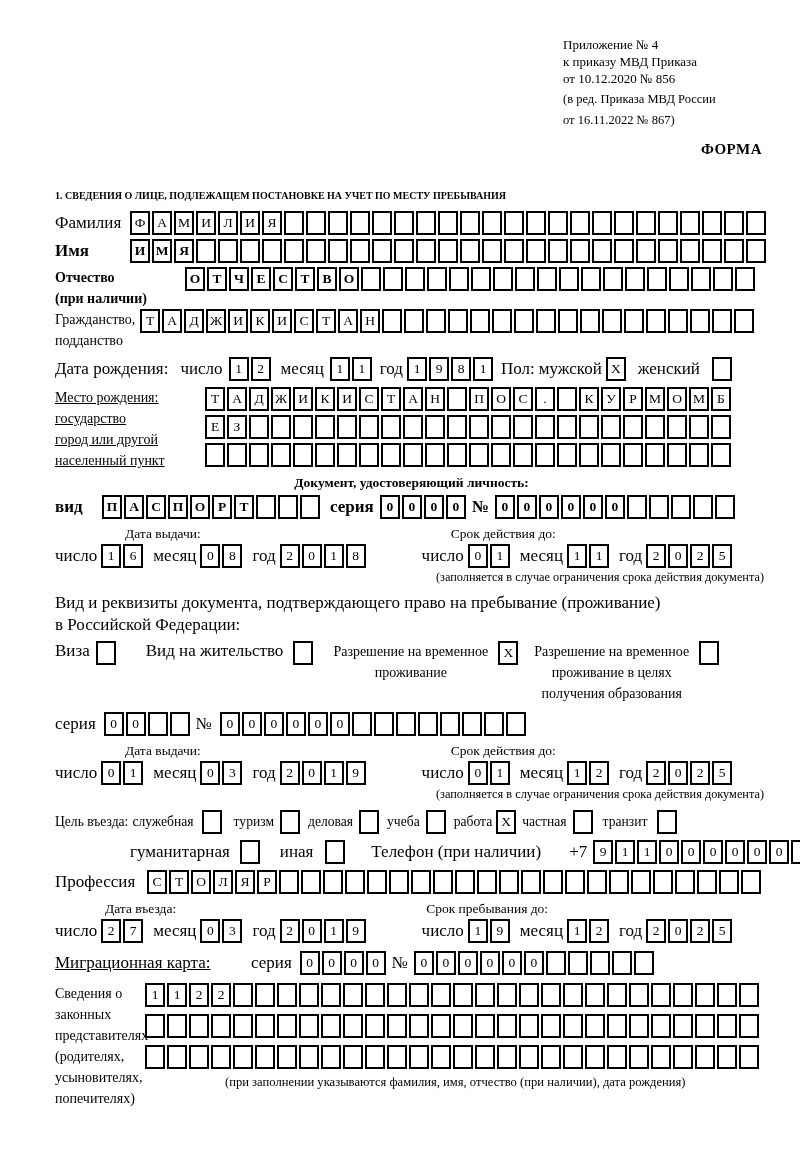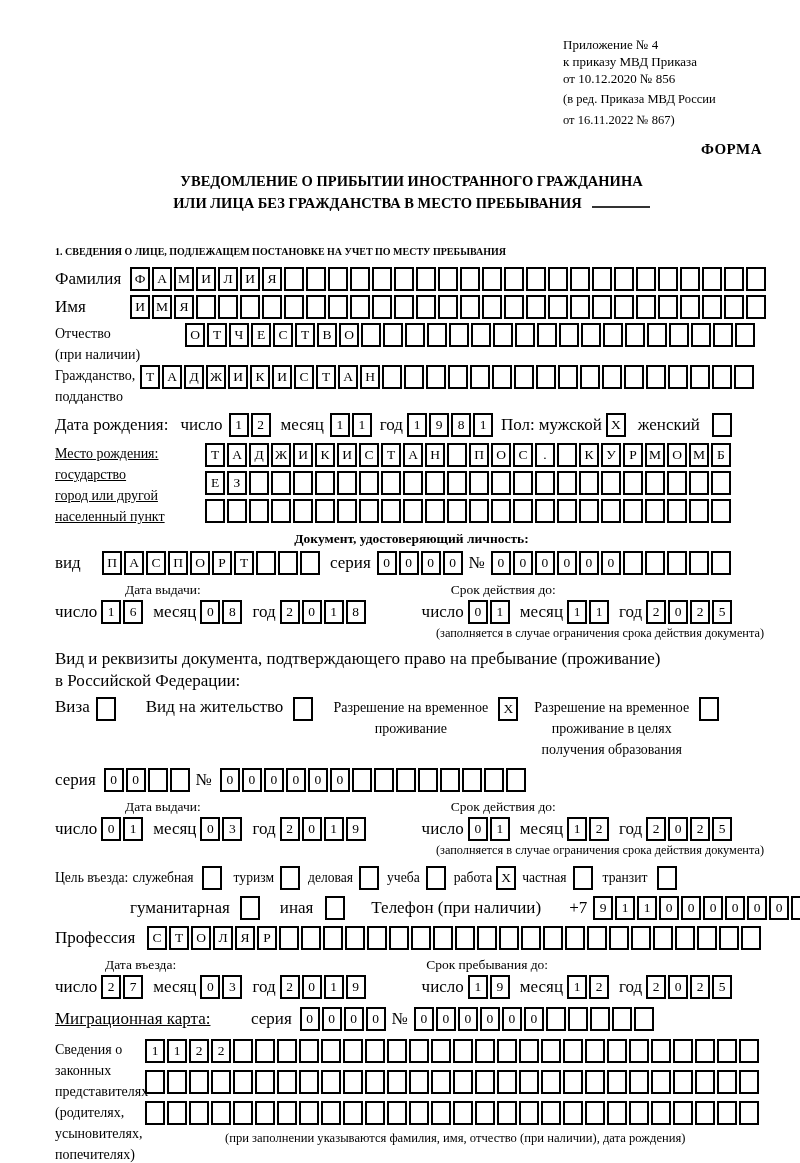--- a/index.html
+++ b/index.html
@@ -38,21 +38,21 @@
   .w85 { width: 85px; flex: none; }
   .w150 { width: 150px; flex: none; text-decoration: underline; }
   .w47 { width: 47px; flex: none; }
   .w92 { width: 92px; flex: none; }
   .w90 { width: 90px; flex: none; }
 
   .ml4 { margin-left: 4px; } .ml6 { margin-left: 6px; } .ml8 { margin-left: 8px; }
   .ml10 { margin-left: 10px; } .ml12 { margin-left: 12px; } .ml14 { margin-left: 14px; }
   .ml18 { margin-left: 18px; } .ml24 { margin-left: 24px; } .ml28 { margin-left: 28px; }
   .ml46 { margin-left: 46px; }
-  .mt2 { margin-top: 2px; } .mt4 { margin-top: 4px; } .mt6 { margin-top: 6px; }
+  .mt2 { margin-top: 2px; } .mt4 { margin-top: 4px; font-weight: bold; } .mt6 { margin-top: 6px; }
   .mt8 { margin-top: 8px; } .mt10 { margin-top: 10px; }
 
   .doc-header { text-align: center; font-weight: bold; font-size: 13.5px; margin-top: 4px; }
   .dategroup { display: flex; align-items: center; flex: none; }
   .dategroup .lbl { margin-right: 4px; }
   .dategroup .boxes { margin-right: 8px; }
   .datelabels { display: flex; font-size: 13.5px; margin-top: 7px; }
   .dl2 { margin-left: 250px; }
   .note-right { text-align: right; font-size: 12.3px; margin-top: 2px; padding-right: 4px; }
   .permit-option { text-align: center; font-size: 14px; line-height: 21px; flex: none; }
@@ -67,24 +67,20 @@
   <div class="annex">
     <div>Приложение № 4</div>
     <div>к приказу МВД Приказа</div>
     <div>от 10.12.2020 № 856</div>
     <div class="ed">(в ред. Приказа МВД России</div>
     <div class="ed">от 16.11.2022 № 867)</div>
   </div>
 
   <div class="form-label">ФОРМА</div>
 
-  <div class="title">
-    <div>УВЕДОМЛЕНИЕ О ПРИБЫТИИ ИНОСТРАННОГО ГРАЖДАНИНА</div>
-    <div><span>ИЛИ ЛИЦА БЕЗ ГРАЖДАНСТВА В МЕСТО ПРЕБЫВАНИЯ</span><span class="title-underline"></span></div>
-  </div>
 
   <div class="section-title">1. СВЕДЕНИЯ О ЛИЦЕ, ПОДЛЕЖАЩЕМ ПОСТАНОВКЕ НА УЧЕТ ПО МЕСТУ ПРЕБЫВАНИЯ</div>
 
   <div class="row mt10">
     <span class="lbl w75">Фамилия</span>
     <span class="boxes">
         <span class="box">Ф</span>
         <span class="box">А</span>
         <span class="box">М</span>
         <span class="box">И</span>

